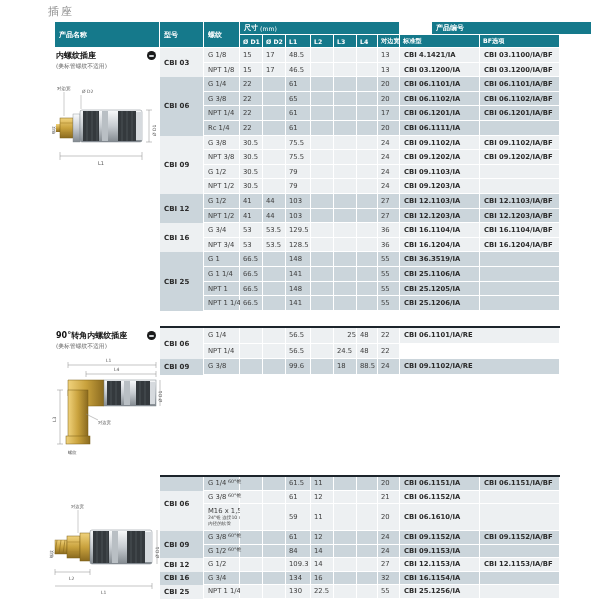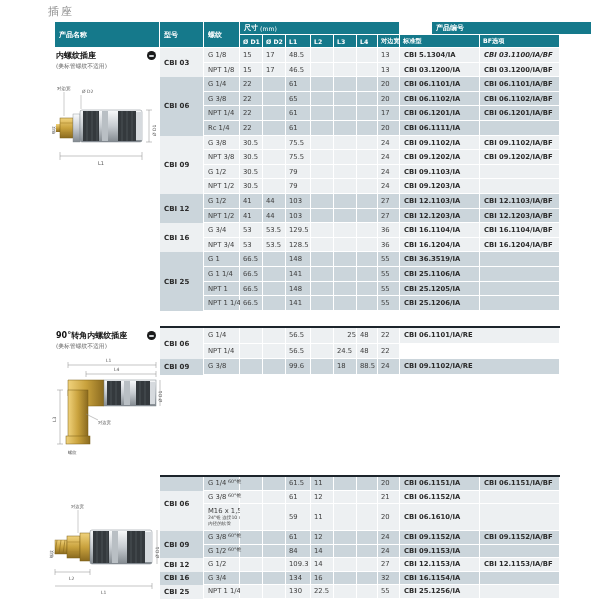--- a/index.html
+++ b/index.html
@@ -233,22 +233,22 @@
         <div class="rows">
           <div class="row" style="height: 14.6px; line-height: 14.6px;">
             <div class="c thread plain" style="width: 36px;"><span>G 1/8</span></div>
             <div class="c dim plain" style="width: 23px;">15</div>
             <div class="c dim plain" style="width: 23px;">17</div>
             <div class="c dim plain" style="width: 25px;">48.5</div>
             <div class="c dim plain" style="width: 23px;"></div>
             <div class="c dim plain" style="width: 23px;"></div>
             <div class="c dim plain" style="width: 21px;"></div>
             <div class="c dim plain" style="width: 22px;">13</div>
-            <div class="c prod plain" style="width: 80px;">CBI 5.1304/IA</div>
-            <div class="c prod plain" style="width: 80px; font-style: italic;">CBI 03.1100/IA/BF</div>
+            <div class="c prod plain" style="width: 80px;">CBI 4.1421/IA</div>
+            <div class="c prod plain" style="width: 80px;">CBI 03.1100/IA/BF</div>
           </div>
           <div class="row" style="height: 14.6px; line-height: 14.6px;">
             <div class="c thread plain" style="width: 36px;"><span>NPT 1/8</span></div>
             <div class="c dim plain" style="width: 23px;">15</div>
             <div class="c dim plain" style="width: 23px;">17</div>
             <div class="c dim plain" style="width: 25px;">46.5</div>
             <div class="c dim plain" style="width: 23px;"></div>
             <div class="c dim plain" style="width: 23px;"></div>
             <div class="c dim plain" style="width: 21px;"></div>
             <div class="c dim plain" style="width: 22px;">13</div>

